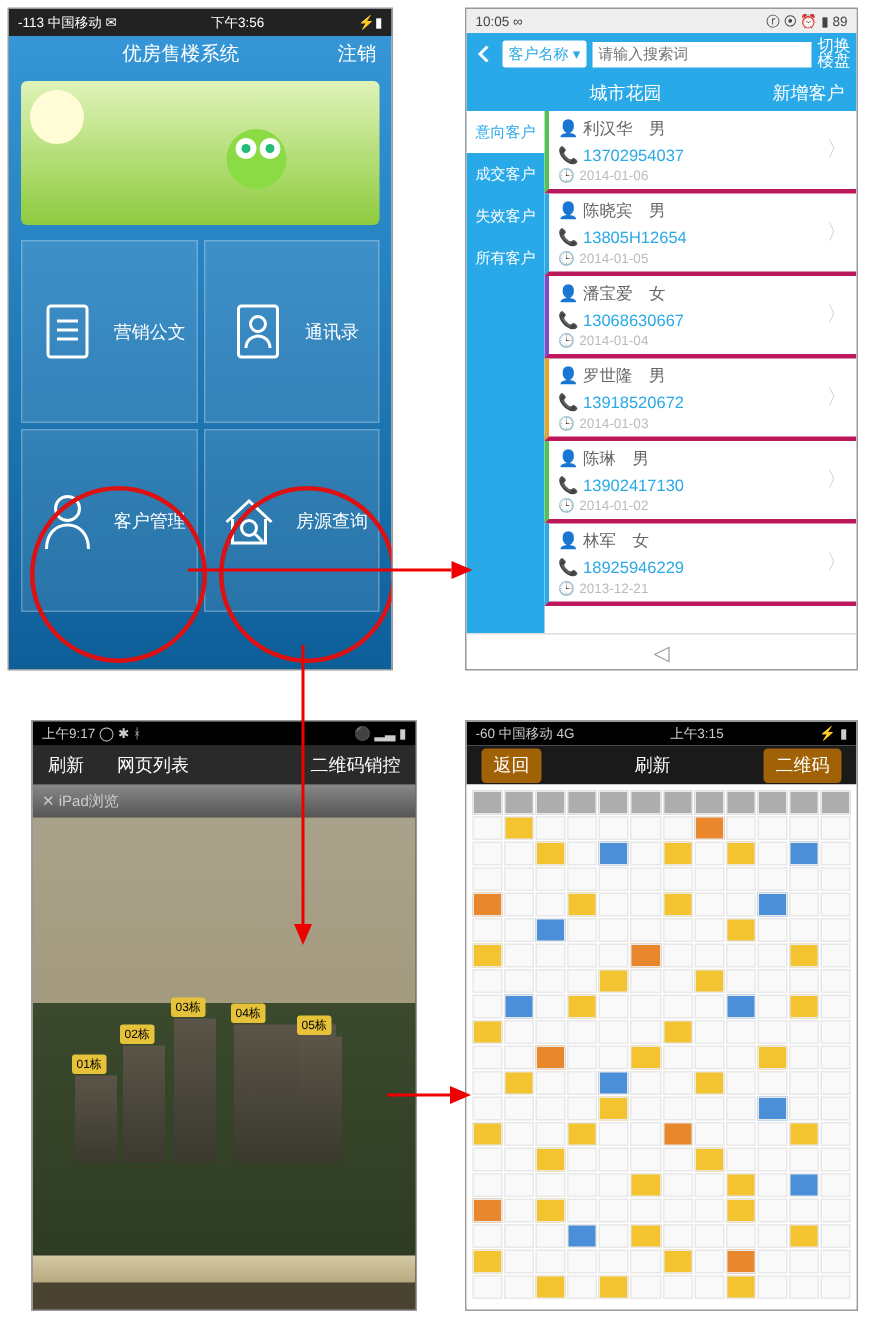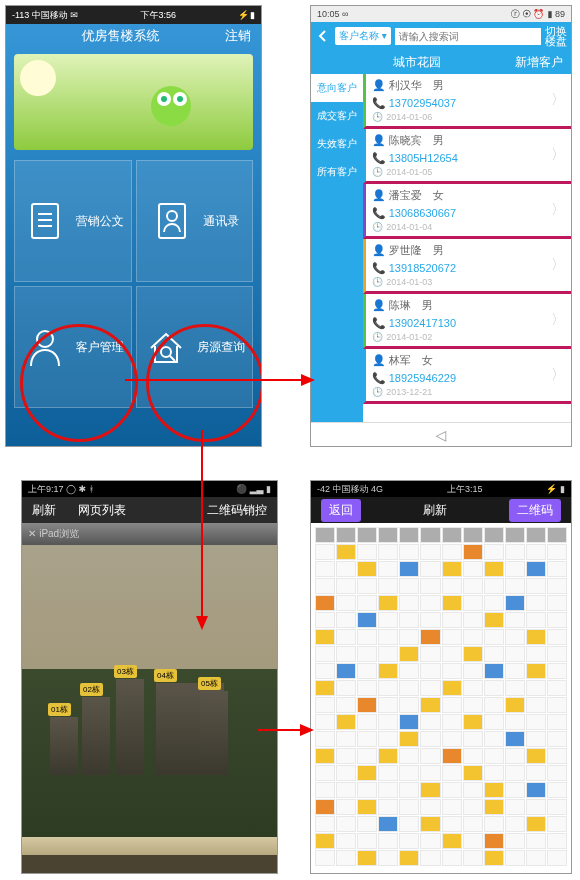--- a/index.html
+++ b/index.html
@@ -47,21 +47,21 @@
   .barC{height:26px;background:#2a2a2a;display:flex;align-items:center;color:#fff;padding:0 10px;gap:22px;font-size:12px}
   .subC{height:22px;background:linear-gradient(#888,#555);color:#ccc;display:flex;align-items:center;padding:0 6px;font-size:10px;gap:4px}
   .scene{height:calc(100% - 82px);background:linear-gradient(#a9a28a 0%,#a49a7e 40%,#3b4a2d 40%,#2c3a22 100%);position:relative}
   .bldg{position:absolute;bottom:80px;width:28px;background:linear-gradient(#5a5548,#3b382e);height:80px}
   .bldg .lbl{position:absolute;top:-14px;left:-2px;background:#e6c13a;color:#000;font-size:8px;padding:1px 3px;border-radius:2px;white-space:nowrap}
   .foot{position:absolute;bottom:0;left:0;right:0;height:18px;background:linear-gradient(#d5c9a3,#b7a97f)}
   
   .phD{left:310px;top:480px;width:260px;height:392px;background:#fff}
   .statusD{height:16px;background:#000;color:#ccc;display:flex;justify-content:space-between;align-items:center;padding:0 6px;font-size:9px}
   .barD{height:26px;background:#1a1a1a;display:flex;justify-content:space-between;align-items:center;color:#fff;padding:0 10px;font-size:12px}
-  .barD .btn{background:#8b5cf6;padding:3px 8px;border-radius:3px}
+  .barD .btn{background:#a16207;padding:3px 8px;border-radius:3px}
   .matrix{display:grid;grid-template-columns:repeat(12,1fr);gap:1px;padding:4px;background:#fff}
   .cell{height:14px;font-size:5px;color:#888;background:#f9f9f9;border:1px solid #e8e8e8;overflow:hidden}
   .hdr{background:#adadad!important;color:#fff}
   .c-y{background:#f4c430!important}
   .c-o{background:#e8872b!important;color:#fff}
   .c-b{background:#4a8fd8!important;color:#fff}
   
   .arrow{position:absolute;pointer-events:none}
   .arrow line,.arrow polyline{stroke:#e00;stroke-width:2;fill:none}
   .arrow polygon{fill:#e00}
@@ -225,21 +225,21 @@
         <span class="lbl">04栋</span>
       </div>
       <div class="bldg" style="left: 178px; height: 84px;">
         <span class="lbl">05栋</span>
       </div>
     </div>
 </div>
 
 <div class="phone phD">
   <div class="statusD">
-    <span>-42 中国移动 4G</span>
+    <span>-60 中国移动 4G</span>
     <span>上午3:15</span>
     <span>⚡ ▮</span>
   </div>
   <div class="barD">
     <span class="btn">返回</span>
     <span>刷新</span>
     <span class="btn">二维码</span>
   </div>
   <div class="matrix" id="matrix">
       <div class="cell hdr"></div>

